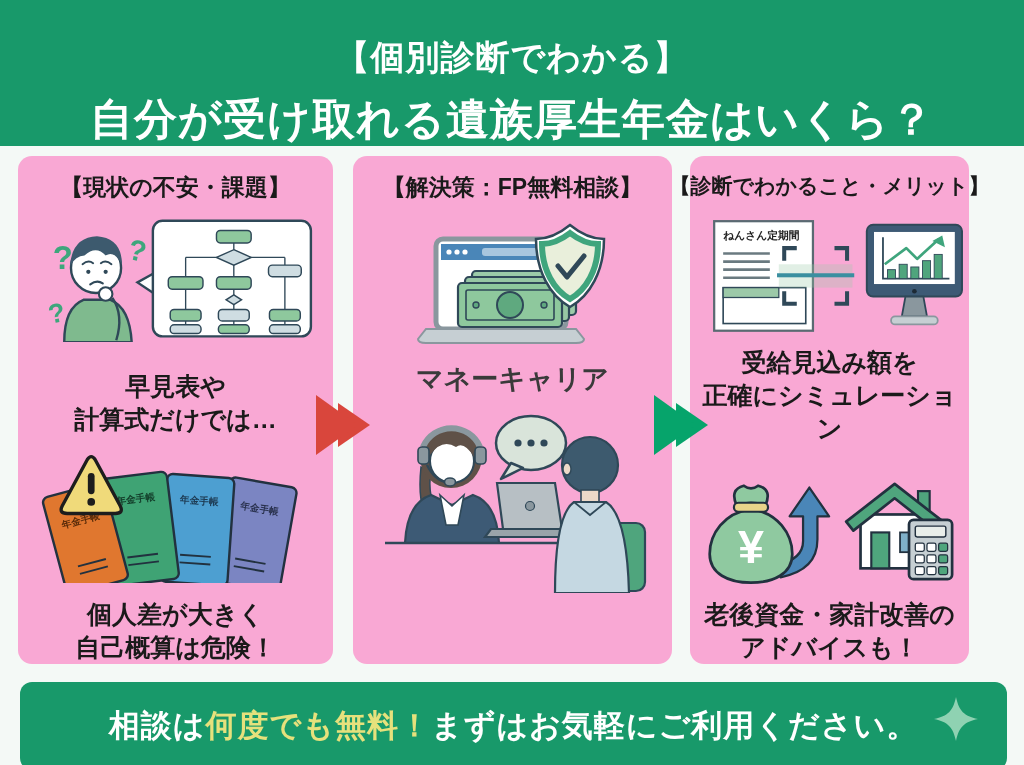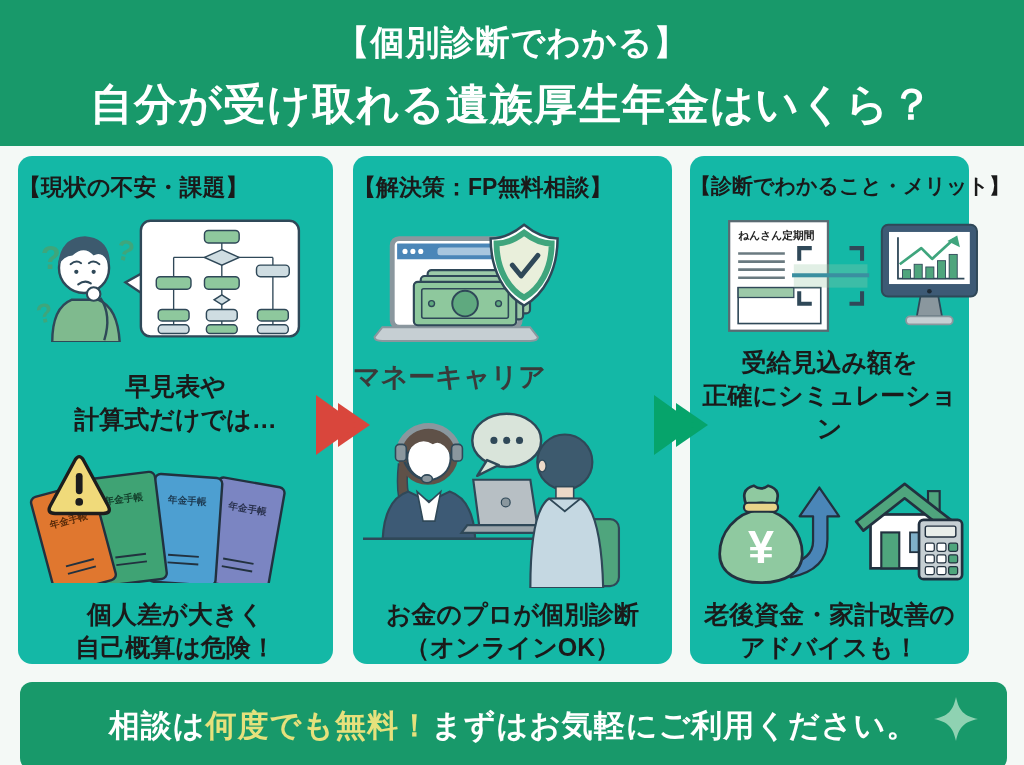--- a/index.html
+++ b/index.html
@@ -7,26 +7,26 @@
     width:1024px;height:765px;position:relative;overflow:hidden;
     background:#f4f9f6;
     font-family:"Liberation Sans","DejaVu Sans",sans-serif;
     -webkit-font-smoothing:antialiased;
   }
   
   .header{
     position:absolute;left:0;top:0;width:1024px;height:146px;
     background:#18996a;color:#fff;text-align:center;
   }
-  .header .line1{font-size:34px;font-weight:700;margin-top:20px;letter-spacing:1px;}
+  .header .line1{font-size:34px;font-weight:700;margin-top:35px;letter-spacing:1px;}
   .header .line2{font-size:43px;font-weight:700;margin-top:10px;letter-spacing:1px;}
   
   .panel{
-    position:absolute;top:156px;height:508px;background:#14b8a6;
-    border-radius:14px;display:flex;flex-direction:column;
+    position:absolute;top:156px;height:508px;background:#f9a8d4;
+    border-radius:14px;display:flex;flex-direction:column;align-items:center;
   }
   #panel1{left:18px;width:315px;}
   #panel2{left:353px;width:319px;}
   #panel3{left:690px;width:279px;}
   .panel-title{font-size:23px;font-weight:700;color:#1a1a1a;margin-top:16px;white-space:nowrap;}
   #panel3 .panel-title{font-size:21px;}
   .caption{font-size:25px;font-weight:700;color:#1a1a1a;text-align:center;line-height:1.32;}
   .brand{font-size:27px;font-weight:700;color:#3a3a3a;margin-top:16px;}
   .illo{display:block;}
   
@@ -219,24 +219,20 @@
 
     <g>
       <circle cx="213" cy="60" r="28" fill="#3d5a6e" stroke="#2f4858" stroke-width="2.2"></circle>
       <ellipse cx="190" cy="64" rx="4" ry="6" fill="#edd9c8" stroke="#2f4858" stroke-width="1.4"></ellipse>
       <rect x="204" y="85" width="18" height="12" fill="#edd9c8" stroke="#2f4858" stroke-width="1.6"></rect>
       <path d="M178,188 Q178,110 197,97 L229,97 Q250,110 252,188 Z" fill="#c5d8e2" stroke="#2f4858" stroke-width="2.2"></path>
       <path d="M197,97 L213,110 L229,97" stroke="#2f4858" stroke-width="1.8" fill="none"></path>
     </g>
   </svg>
 
-  <div class="caption" style="margin-top:10px">
-    <div>お金のプロが個別診断</div>
-    <div>（オンラインOK）</div>
-  </div>
 </div>
 
 <div class="panel" id="panel3">
   <div class="panel-title">【診断でわかること・メリット】</div>
 
   <svg class="illo" width="310" height="138" viewBox="0 0 310 138" style="margin-top:14px">
     <g>
       <rect x="26" y="8" width="110" height="122" fill="#ffffff" stroke="#5a6a72" stroke-width="2.5"></rect>
       <text x="36" y="28" font-size="12" font-weight="bold" fill="#222222">ねんさん定期間</text>
       <line x1="36" y1="44" x2="88" y2="44" stroke="#6a7a80" stroke-width="3"></line>

